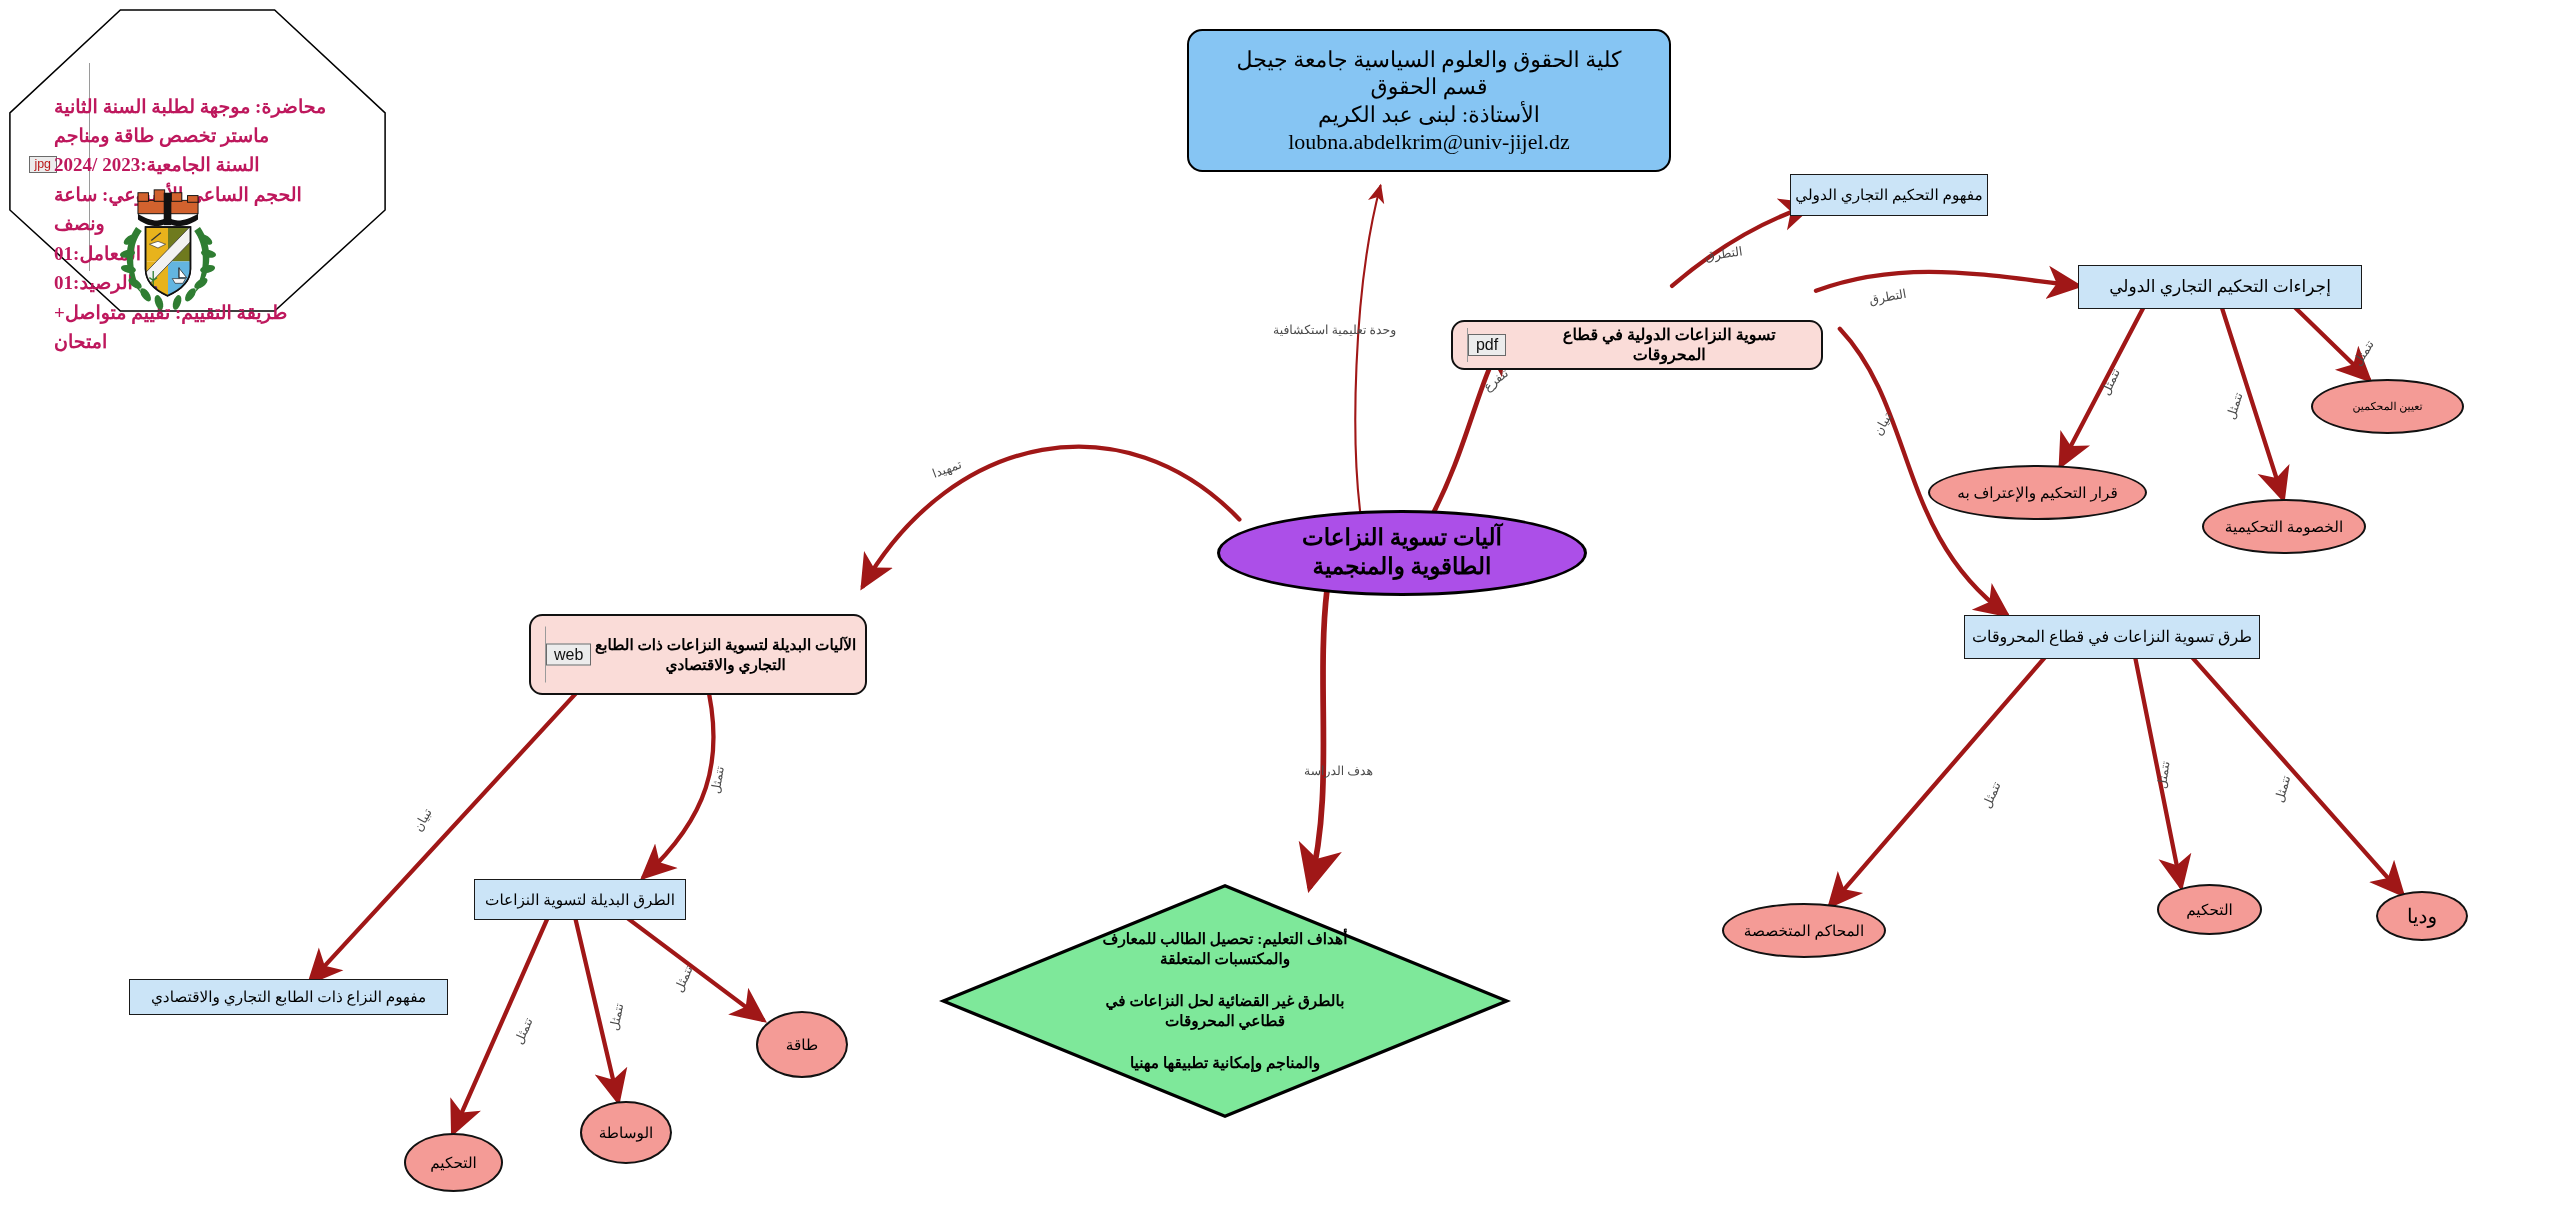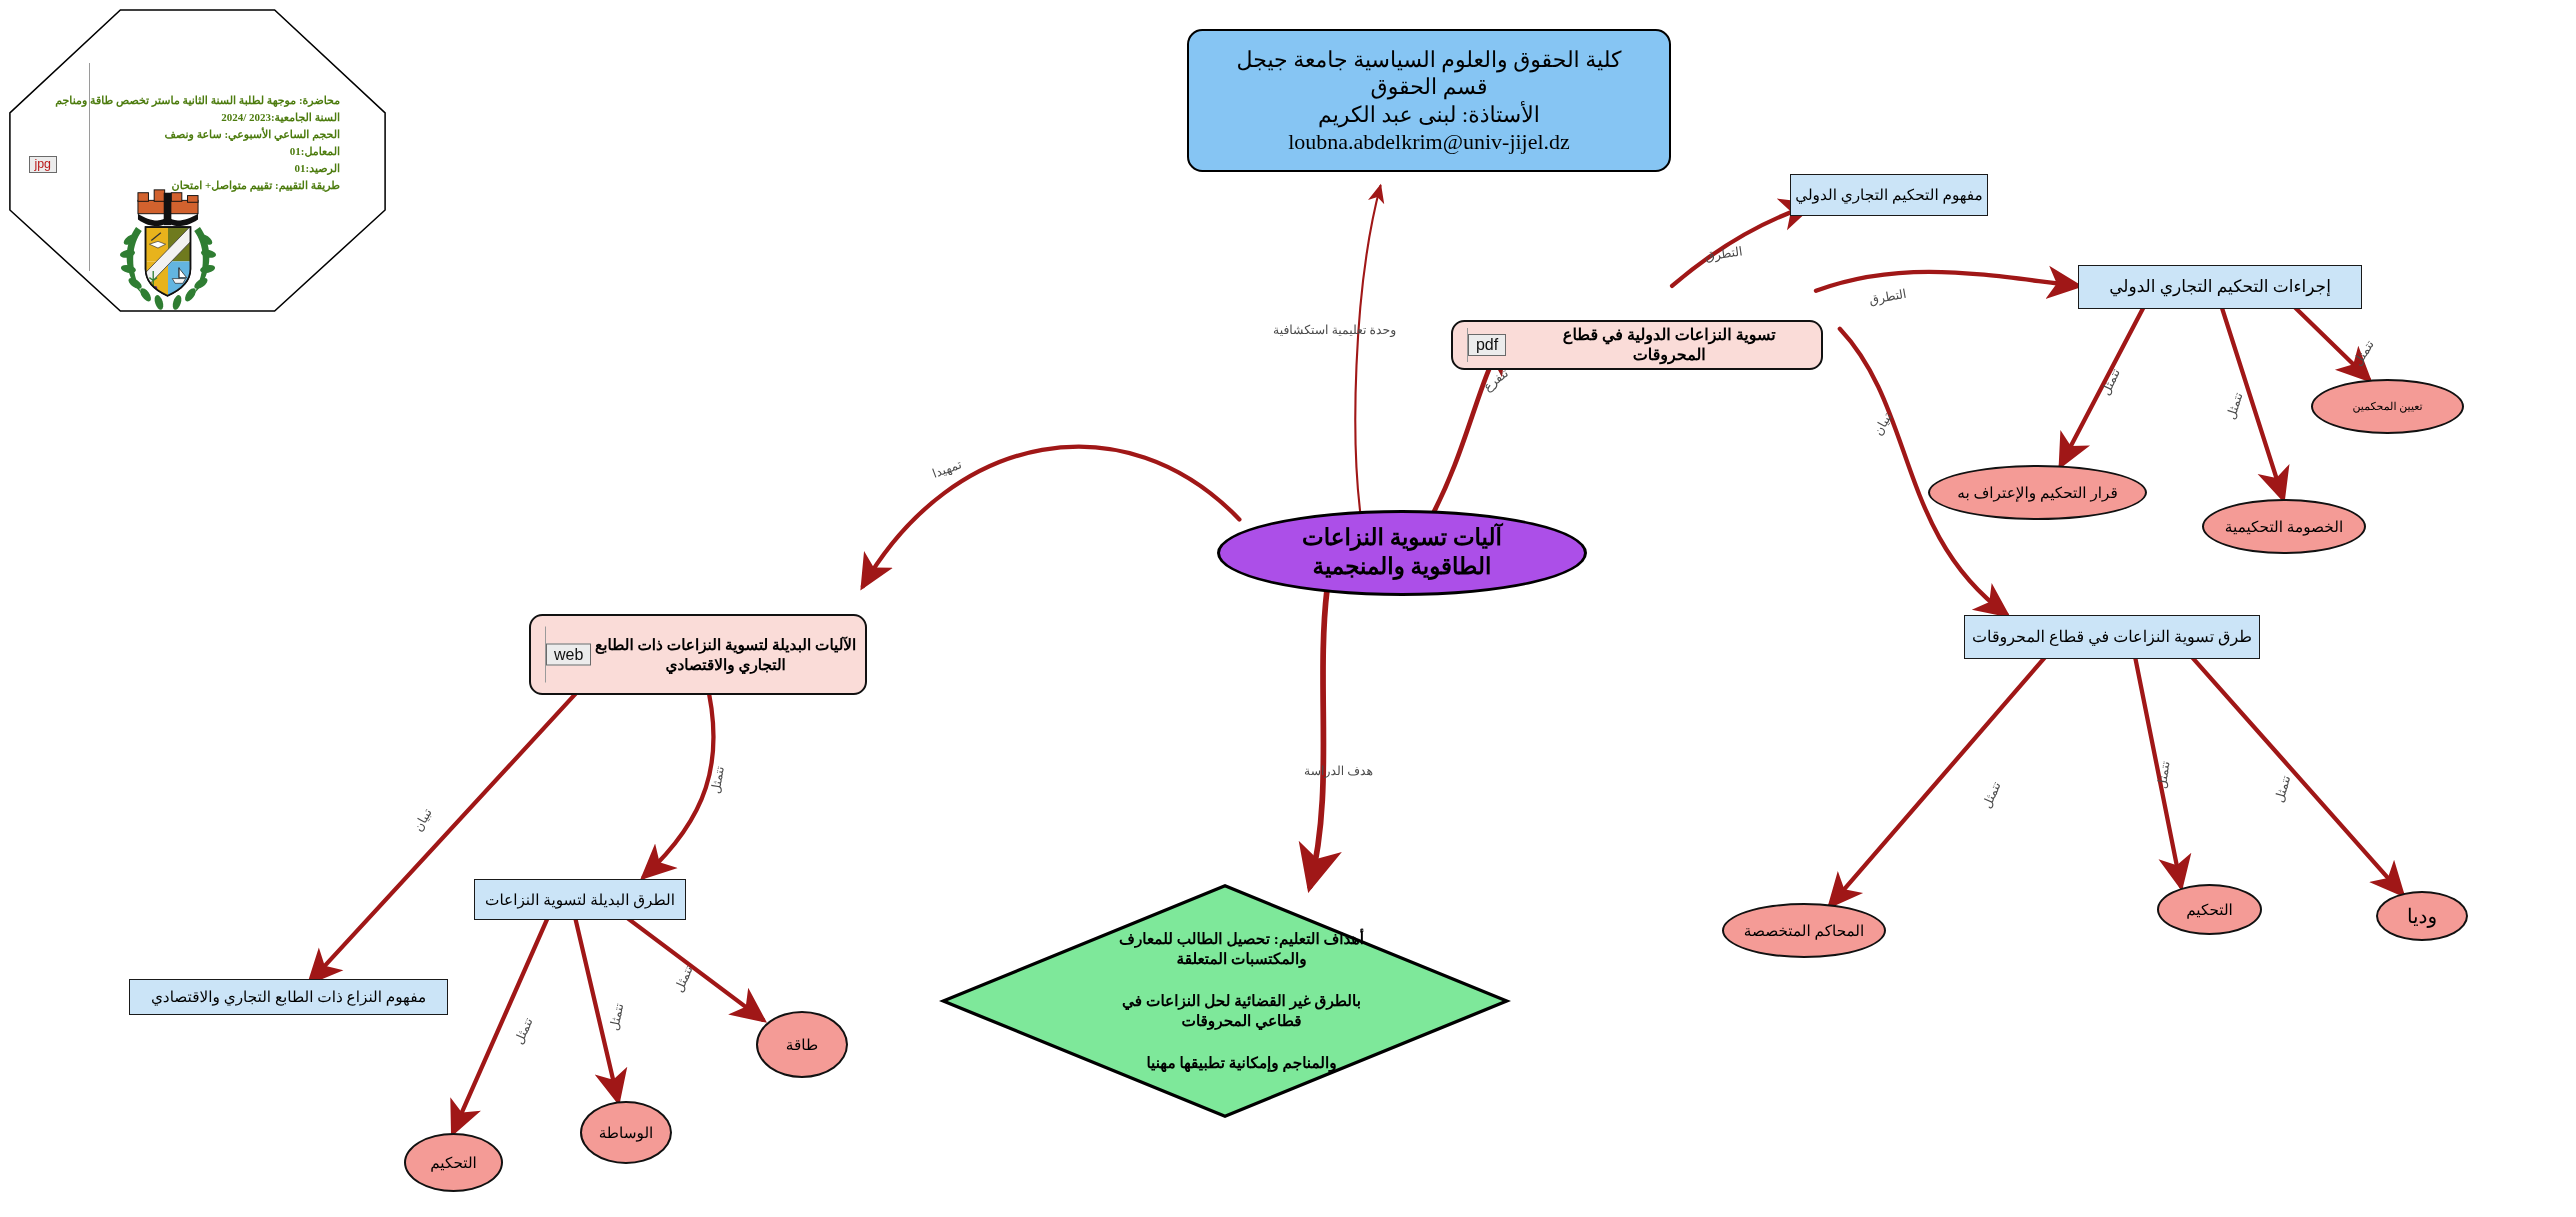--- a/index.html
+++ b/index.html
@@ -31,30 +31,30 @@
   .chip{position:absolute;left:7.6px;top:50%;transform:translateY(-50%);
         display:flex;align-items:center;height:100%;}
   .chip .badge{font-family:"Liberation Sans","DejaVu Sans",sans-serif;font-size:16px;
         background:#ececec;border:1.4px solid #6a6a6a;color:#111;
         padding:1px 6.7px 1.9px 6.7px;line-height:1.1;font-weight:normal;direction:ltr;}
   .chip .sep{width:1px;background:#9a9a9a;height:72%;margin-left:6.7px;}
 
   
   .diamond-wrap{position:absolute;}
   .diamond-txt{position:absolute;left:0;top:0;width:100%;height:100%;
-        display:flex;align-items:center;direction:rtl;
+        display:flex;align-items:center;justify-content:center;direction:rtl;
         text-align:center;font-weight:bold;color:#000;}
   .diamond-txt span{display:block;padding:0 14%;line-height:1.35;}
 
   
   .octagon{position:absolute;}
   .oct-body{position:absolute;inset:0;display:flex;flex-direction:column;
         align-items:center;justify-content:flex-start;}
-  .oct-text{direction:rtl;text-align:right;font-weight:bold;color:#4d7c0f;
-        font-size:11px;line-height:1.55;margin-top:84px;width:286px;}
+  .oct-text{direction:rtl;text-align:left;font-weight:bold;color:#be185d;
+        font-size:19px;line-height:1.55;margin-top:84px;width:286px;}
   .oct-chip{position:absolute;left:21px;top:148px;display:flex;align-items:center;}
   .oct-chip .badge{font-family:"Liberation Sans","DejaVu Sans",sans-serif;font-size:12.4px;
         background:#ececec;border:1.1px solid #6a6a6a;color:#b91c1c;padding:0 4.8px 1px 4.8px;}
   .oct-rule{position:absolute;left:81px;top:55px;width:1px;height:208px;background:#9a9a9a;}
 
   
   .crest{position:absolute;left:105px;top:179px;width:110px;height:124px;}
 
   
   .elabel{position:absolute;direction:rtl;color:#4a4a4a;font-size:12.4px;

